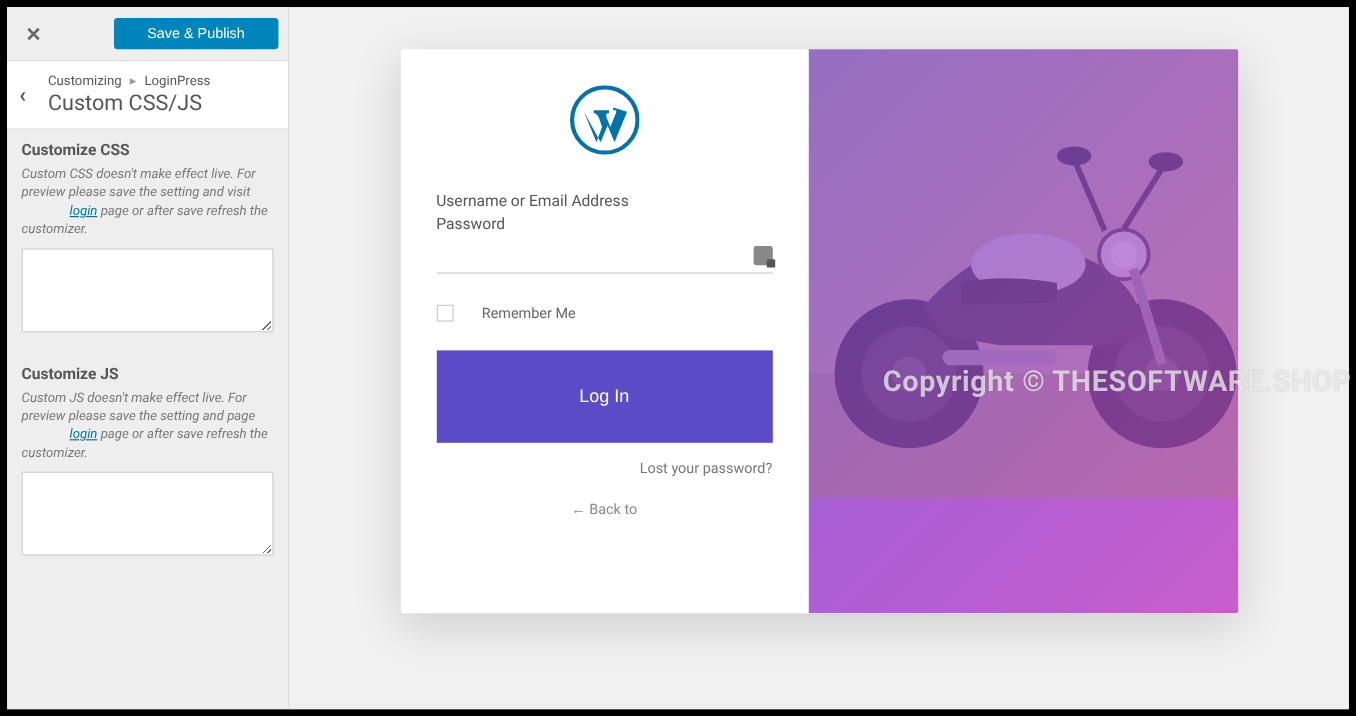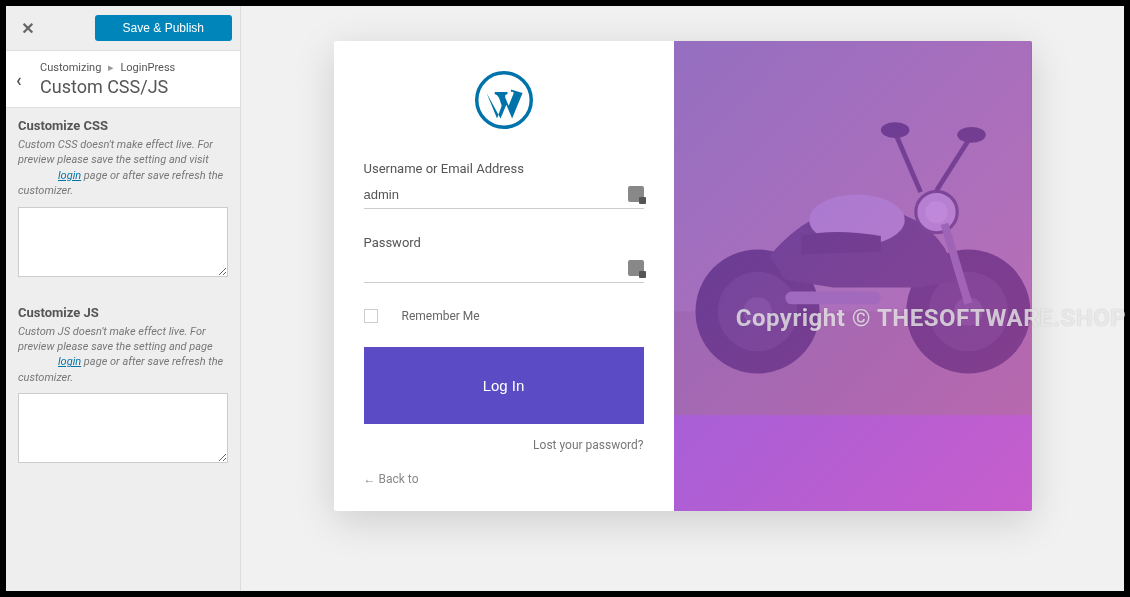--- a/index.html
+++ b/index.html
@@ -205,20 +205,21 @@
     }
     .lost-pass {
       text-align: right;
       font-size: 12px;
       color: #777;
       margin-bottom: 20px;
     }
     .back-to {
       font-size: 12px;
       color: #888;
+      text-align: center;
     }
     .login-right {
       flex: 1;
       background: linear-gradient(135deg, rgba(140,90,220,0.78), rgba(180,80,200,0.78));
       position: relative;
       overflow: hidden;
     }
     .moto-svg {
       position: absolute;
       inset: 0;
@@ -285,24 +286,20 @@
     <div class="login-card">
       <div class="login-left">
         <div class="wp-logo">
           <svg width="58" height="58" viewBox="0 0 100 100">
             <circle cx="50" cy="50" r="47" fill="none" stroke="#0073aa" stroke-width="6"></circle>
             <path d="M20 38 L38 82 L46 60 L42 48 C40 42 36 40 34 40 L34 36 L56 36 L56 40 C50 40 52 46 54 50 L58 60 L66 40 C68 35 64 36 62 36 L62 32 L82 38 L64 82 L54 58 L44 82 Z" fill="#0073aa"></path>
           </svg>
         </div>
 
         <div class="field-label">Username or Email Address</div>
-        <div class="field-row">
-          <input class="field-input" type="text" value="admin" style="">
-          <div class="field-icon"></div>
-        </div>
 
         <div class="field-label">Password</div>
         <div class="field-row">
           <input class="field-input" type="password" value="" style="">
           <div class="field-icon"></div>
         </div>
 
         <div class="remember-row">
           <div class="remember-check"></div>
           <div class="remember-label">Remember Me</div>

